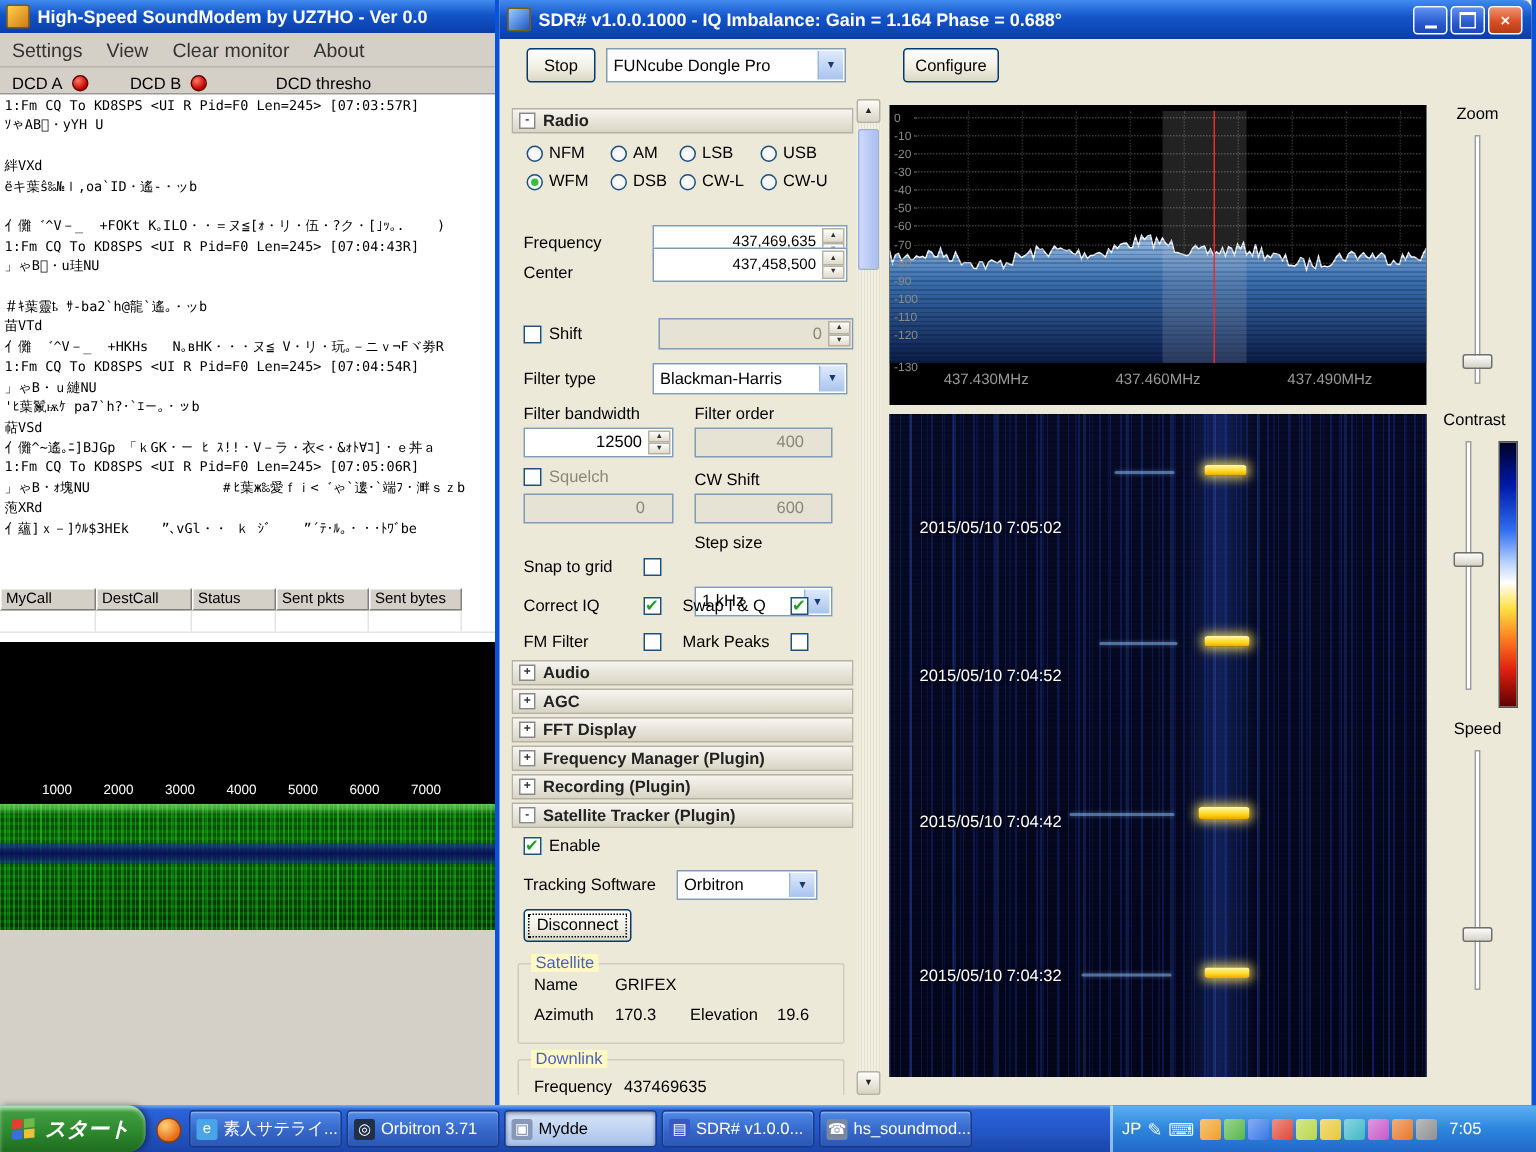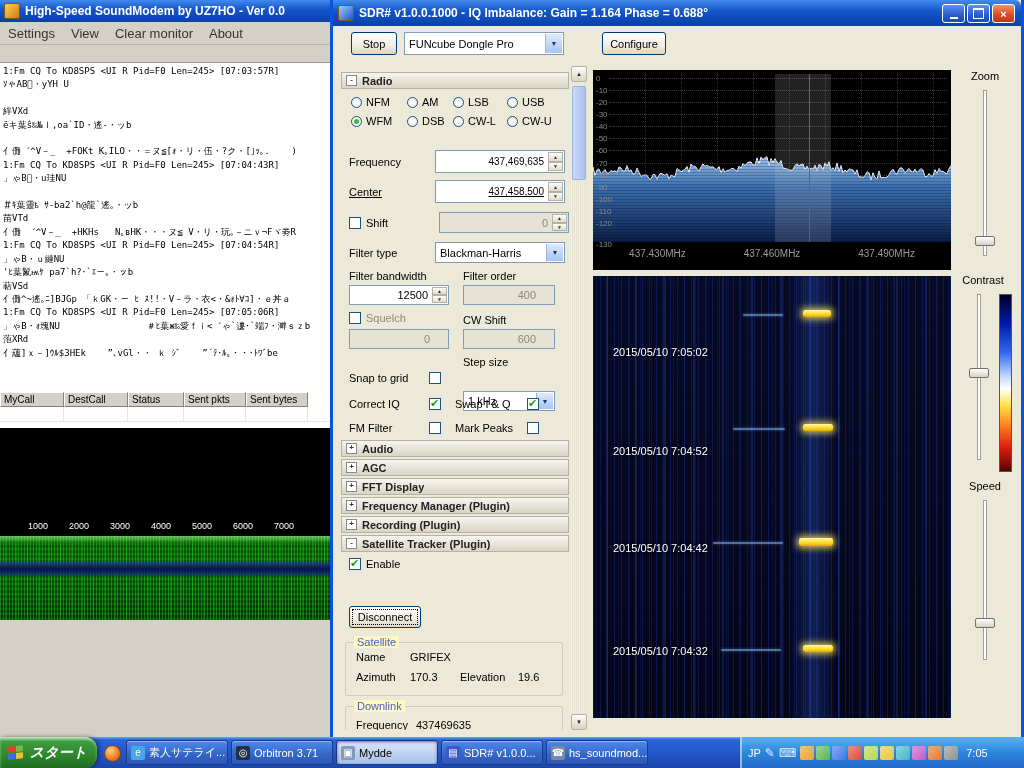--- a/index.html
+++ b/index.html
@@ -189,20 +189,27 @@
   <div id="sm-title">
     <span class="win-ico"></span>
     <span>High-Speed SoundModem by UZ7HO - Ver 0.0</span>
   </div>
   <div id="sm-menu">
       <span>Settings</span>
       <span>View</span>
       <span>Clear monitor</span>
       <span>About</span>
     </div>
+  <div id="sm-dcd">
+    <span>DCD A</span>
+    <span class="led" style="margin-right:28px;"></span>
+    <span>DCD B</span>
+    <span class="led" style="margin-right:46px;"></span>
+    <span>DCD thresho</span>
+  </div>
   <div class="abs" id="sm-monitor"><div>1:Fm CQ To KD8SPS &lt;UI R Pid=F0 Len=245&gt; [07:03:57R]</div><div>ｿゃAB゙・уYH U</div><div> </div><div>絆VXd</div><div>ёキ葉ŝ‰№ｌ,oa`ID・遙-・ッb</div><div> </div><div>亻儺゛^V－_  +FOKt K｡ILO・・＝ヌ≦[ｫ・リ・伍・?ク・[｣ｯ｡.    )</div><div>1:Fm CQ To KD8SPS &lt;UI R Pid=F0 Len=245&gt; [07:04:43R]</div><div>」ゃB゙・u珪NU</div><div> </div><div>＃ｷ葉靈ҍ ｻ-ba2`h@龍`遙｡・ッb</div><div>苗VTd</div><div>亻儺 ゛^V－_  +HKHs   N｡вHK・・・ヌ≦ V・リ・玩｡－ニｖ¬Fヾ劵R</div><div>1:Fm CQ To KD8SPS &lt;UI R Pid=F0 Len=245&gt; [07:04:54R]</div><div>」ゃB・ｕ縺NU</div><div>'ﾋ葉鬣ѭｹ pa7`h?･`ｴ－｡・ッb</div><div>萜VSd</div><div>亻儺^~遙｡ﾆ]BJGp 「ｋGK・－ ﾋ ｽ!!・V－ラ・衣&lt;・&amp;ｫﾄ∀ｺ]・ｅ丼ａ</div><div>1:Fm CQ To KD8SPS &lt;UI R Pid=F0 Len=245&gt; [07:05:06R]</div><div>」ゃB・ｫ塊NU                ＃ﾋ葉ж‰愛ｆｉ&lt;゛ゃ`遱･`端ﾌ・溿ｓｚb</div><div>萢XRd</div><div>亻蘊]ｘ－]ｳﾙ$3HEk    ”､vGl・・ ｋ ｼﾞ    ”´ﾃ･ﾙ｡・・･ﾄﾜﾞbe</div></div>
   <div class="abs" id="sm-table">
     <div id="sm-thead">
         <span class="th" style="width: 64px;">MyCall</span>
         <span class="th" style="width: 64px;">DestCall</span>
         <span class="th" style="width: 56px;">Status</span>
         <span class="th" style="width: 62px;">Sent pkts</span>
         <span class="th" style="width: 62px;">Sent bytes</span>
       </div>
     <div id="sm-trow">
@@ -300,21 +307,21 @@
     <div class="abs" style="left:8px;top:84px;display:flex;align-items:center;">
       <span class="plbl" style="width:86px;">Frequency</span>
       <div class="xp-spin" style="width:130px;height:23px;">
         <span class="spin-val">437,469,635</span>
         <span class="spin-btns">
             <span>▲</span>
             <span>▼</span>
           </span>
       </div>
     </div>
-    <div class="abs" style="left:8px;top:114px;display:flex;align-items:center;text-decoration:underline;">
+    <div class="abs" style="left:8px;top:99px;display:flex;align-items:flex-end;">
       <span class="plbl" style="width:86px;">Center</span>
       <div class="xp-spin" style="width:130px;height:23px;">
         <span class="spin-val">437,458,500</span>
         <span class="spin-btns">
             <span>▲</span>
             <span>▼</span>
           </span>
       </div>
     </div>
     <div class="abs" style="left:8px;top:146px;display:flex;align-items:center;">
@@ -402,20 +409,27 @@
         </div>
       </div>
 
     <div class="sec-hdr" style="top:469px;">
       <span class="pm">-</span>
       <span>Satellite Tracker (Plugin)</span>
     </div>
     <div class="abs" style="left:8px;top:492px;display:flex;align-items:center;gap:5px;">
       <span class="chk checked"></span>
       <span class="plbl">Enable</span>
+    </div>
+    <div class="abs" style="left:8px;top:514px;display:flex;align-items:center;">
+      <span class="plbl" style="width:102px;">Tracking Software</span>
+      <div class="xp-combo" style="width:94px;height:20px;">
+        <span>Orbitron</span>
+        <span class="combo-arrow">▼</span>
+      </div>
     </div>
     <div class="abs xp-btn" style="left:8px;top:540px;width:72px;height:22px;outline:1px dotted #000;outline-offset:-4px;">Disconnect</div>
 
     <div class="grpbox" style="left:4px;top:576px;width:216px;height:52px;">
       <span class="grp-lbl">Satellite</span>
       <span class="abs plbl" style="left:10px;top:8px;">Name</span>
       <span class="abs plbl" style="left:64px;top:8px;">GRIFEX</span>
       <span class="abs plbl" style="left:10px;top:28px;">Azimuth</span>
       <span class="abs plbl" style="left:64px;top:28px;">170.3</span>
       <span class="abs plbl" style="left:114px;top:28px;">Elevation</span>

